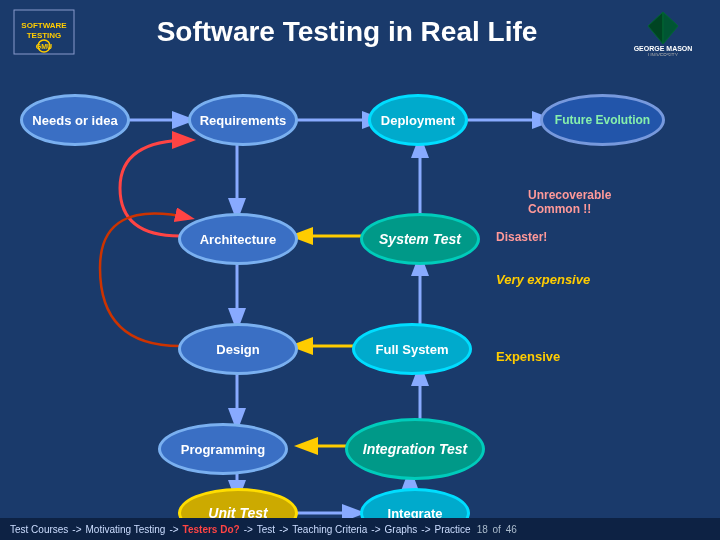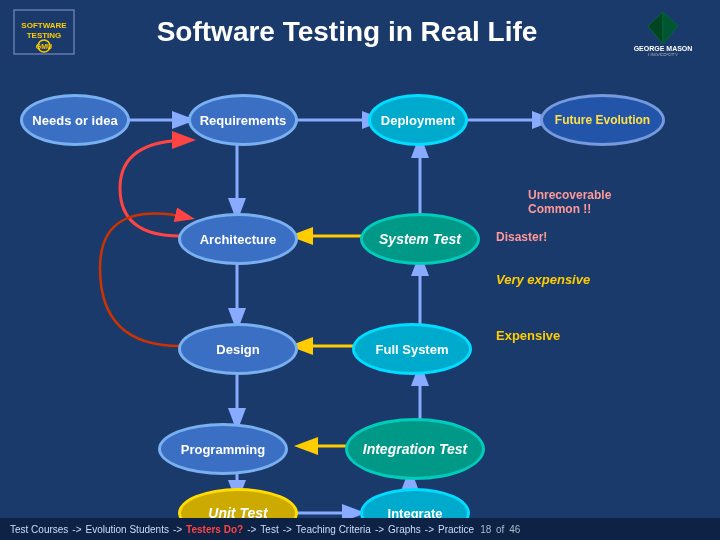--- a/index.html
+++ b/index.html
@@ -76,21 +76,21 @@
       color: #ffffff;
     }
     .node-yellow {
       background: #ccaa00;
       border-color: #ffdd00;
       color: #ffffff;
     }
     .node-future {
       background: #2255aa;
       border-color: #7799dd;
-      color: #fde047;
+      color: #86efac;
     }
 
     
     .cost-label {
       position: absolute;
       color: #ffffff;
       font-size: 13px;
       font-weight: bold;
     }
     .cost-unrecoverable { color: #ff9999; font-size: 12px; margin-left: 32px; }
@@ -245,21 +245,21 @@
   </div>
 
   <div class="node node-blue" style="left:178px; top:255px; width:120px; height:52px; font-size:13px;">
     <span>Design</span>
   </div>
 
   <div class="node node-cyan" style="left:352px; top:255px; width:120px; height:52px; font-size:13px;">
     <span>Full System</span>
   </div>
 
-  <div class="cost-label cost-expensive" style="left:496px; top:260px;">
+  <div class="cost-label cost-expensive" style="left:496px; top:281px;">
     <span>Expensive</span>
   </div>
 
   <div class="node node-teal" style="left:345px; top:350px; width:140px; height:62px; font-size:14px; font-style:italic;">
     <span style="text-align:center;">Integration Test</span>
   </div>
 
   <div class="node node-blue" style="left:158px; top:355px; width:130px; height:52px; font-size:13px;">
     <span>Programming</span>
   </div>
@@ -270,21 +270,21 @@
 
   <div class="node node-cyan" style="left:360px; top:420px; width:110px; height:50px; font-size:13px;">
     <span>Integrate</span>
   </div>
 
 </div>
 
 <div id="footer">
   <span>Test Courses</span>
   <span>-&gt;</span>
-  <span>Evolution Students</span>
+  <span>Motivating Testing</span>
   <span>-&gt;</span>
   <span class="active">Testers Do?</span>
   <span>-&gt;</span>
   <span>Test</span>
   <span>-&gt;</span>
   <span>Teaching Criteria</span>
   <span>-&gt;</span>
   <span>Graphs</span>
   <span>-&gt;</span>
   <span>Practice</span>

